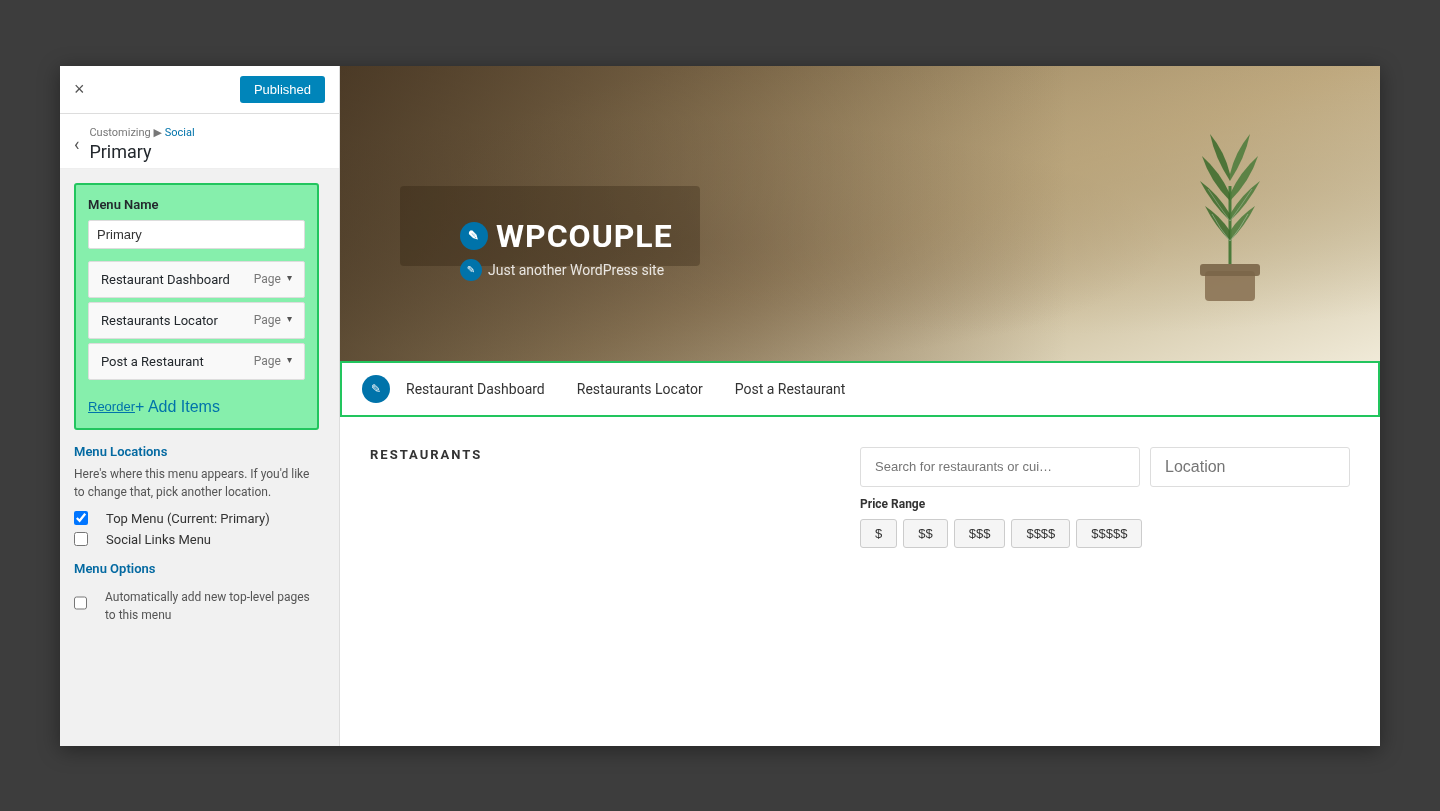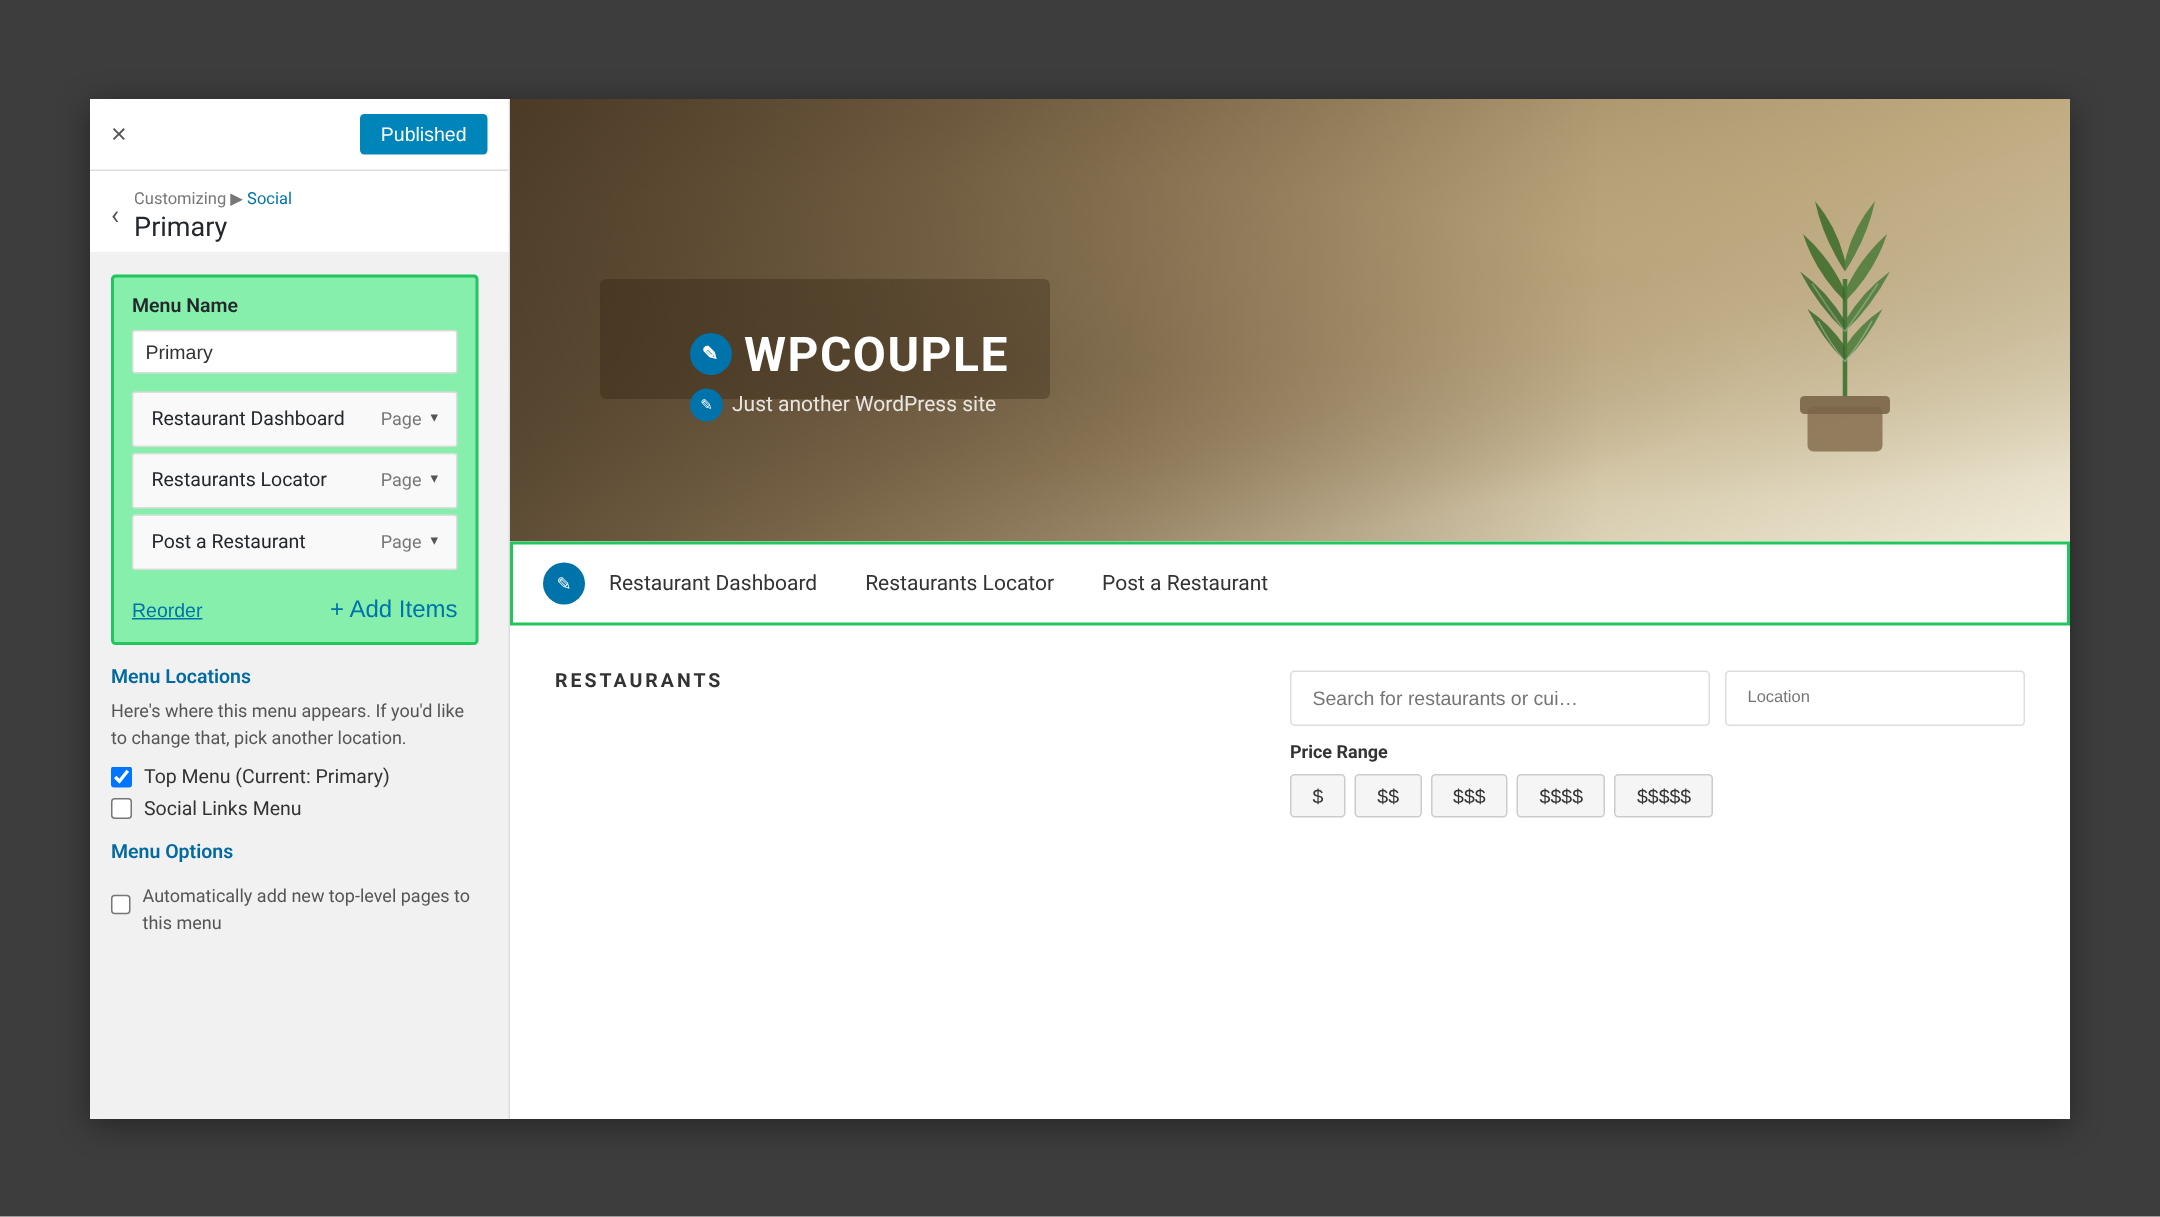--- a/index.html
+++ b/index.html
@@ -146,21 +146,21 @@
       color: #777;
       font-size: 12px;
     }
     .dropdown-arrow {
       color: #555;
       font-size: 10px;
     }
 
     .menu-actions {
       display: flex;
-      justify-content: space-between;
+      justify-content: flex-start;
       align-items: center;
       margin-top: 10px;
       padding-top: 8px;
     }
     .reorder-link {
       color: #0073aa;
       font-size: 13px;
       text-decoration: underline;
       cursor: pointer;
       background: none;
@@ -187,21 +187,21 @@
     }
     .section-desc {
       font-size: 12px;
       color: #555;
       margin-bottom: 10px;
       line-height: 1.5;
     }
     .checkbox-item {
       display: flex;
       align-items: center;
-      gap: 8px;
+      gap: 18px;
       margin-bottom: 6px;
       font-size: 13px;
       color: #333;
     }
     .checkbox-item input[type="checkbox"] {
       width: 14px;
       height: 14px;
     }
     .menu-options-section {
       margin-top: 14px;
@@ -358,21 +358,21 @@
       border-radius: 3px;
       font-size: 13px;
       color: #999;
       background: #fff;
     }
     .location-input {
       width: 200px;
       padding: 10px 14px;
       border: 1px solid #ddd;
       border-radius: 3px;
-      font-size: 11px;
+      font-size: 16px;
       color: #ec4899;
       background: #fff;
     }
     .price-range-label {
       font-size: 12px;
       font-weight: 700;
       color: #333;
       margin-bottom: 8px;
     }
     .price-buttons {

